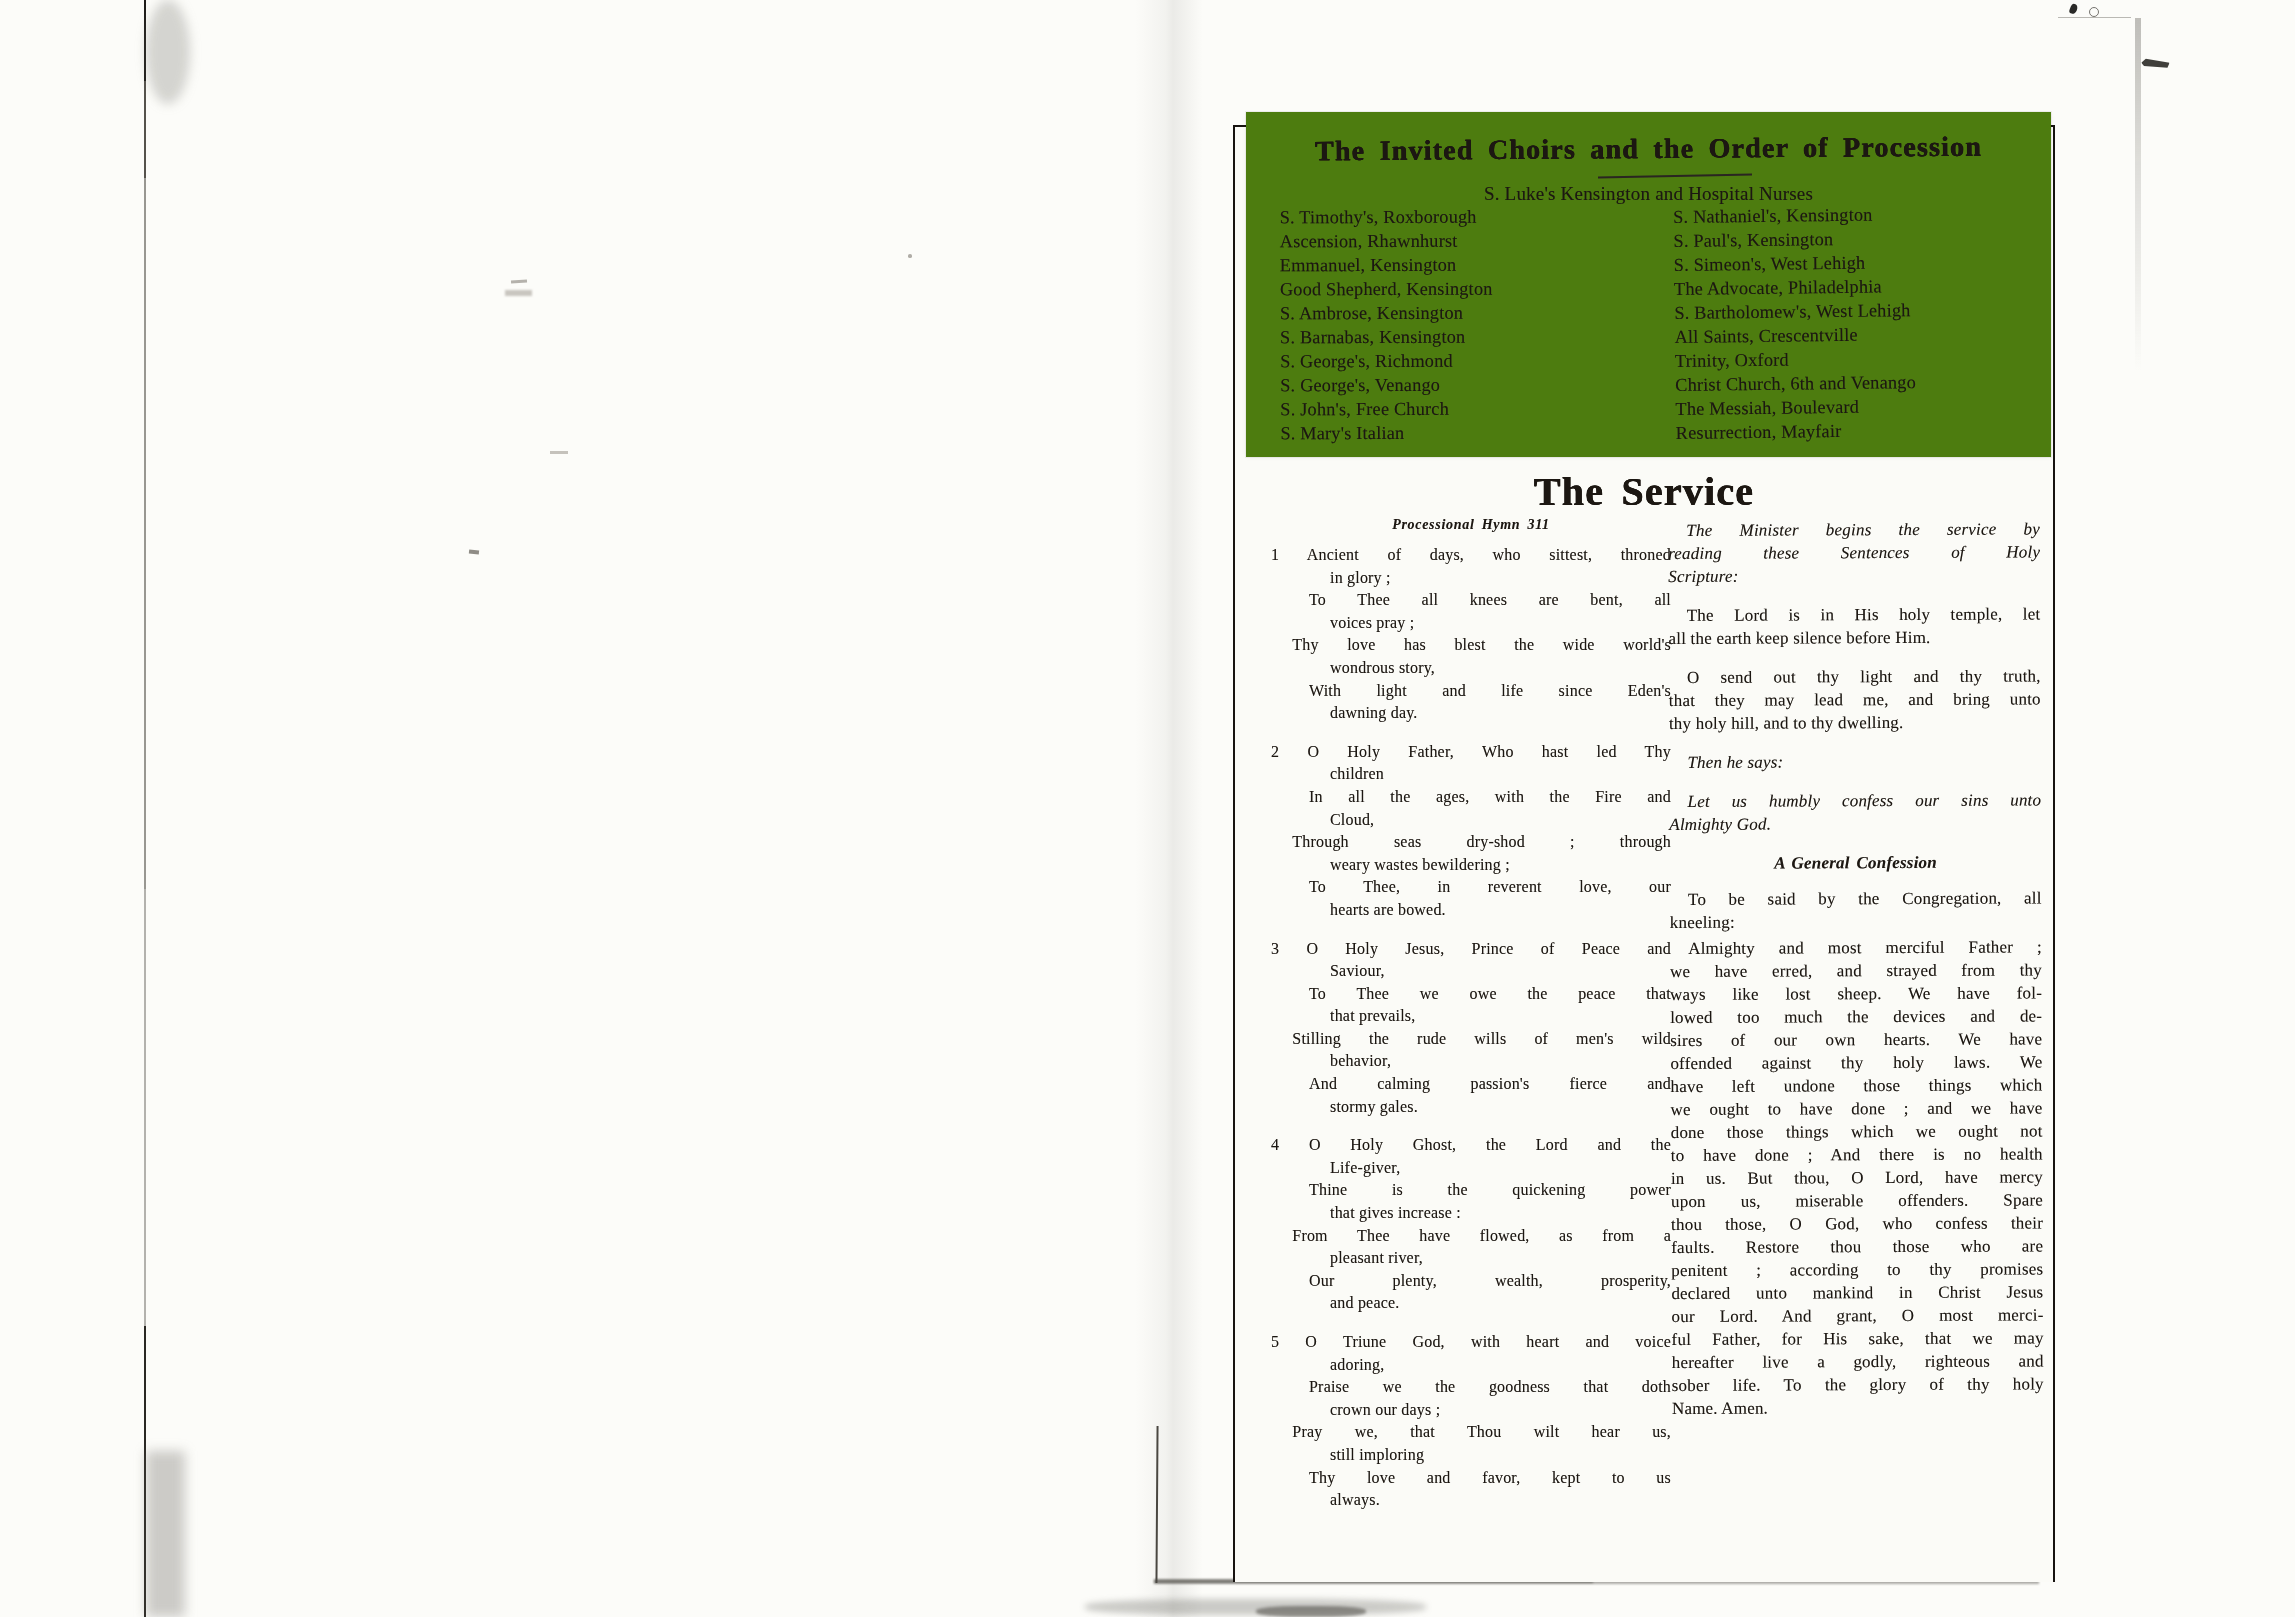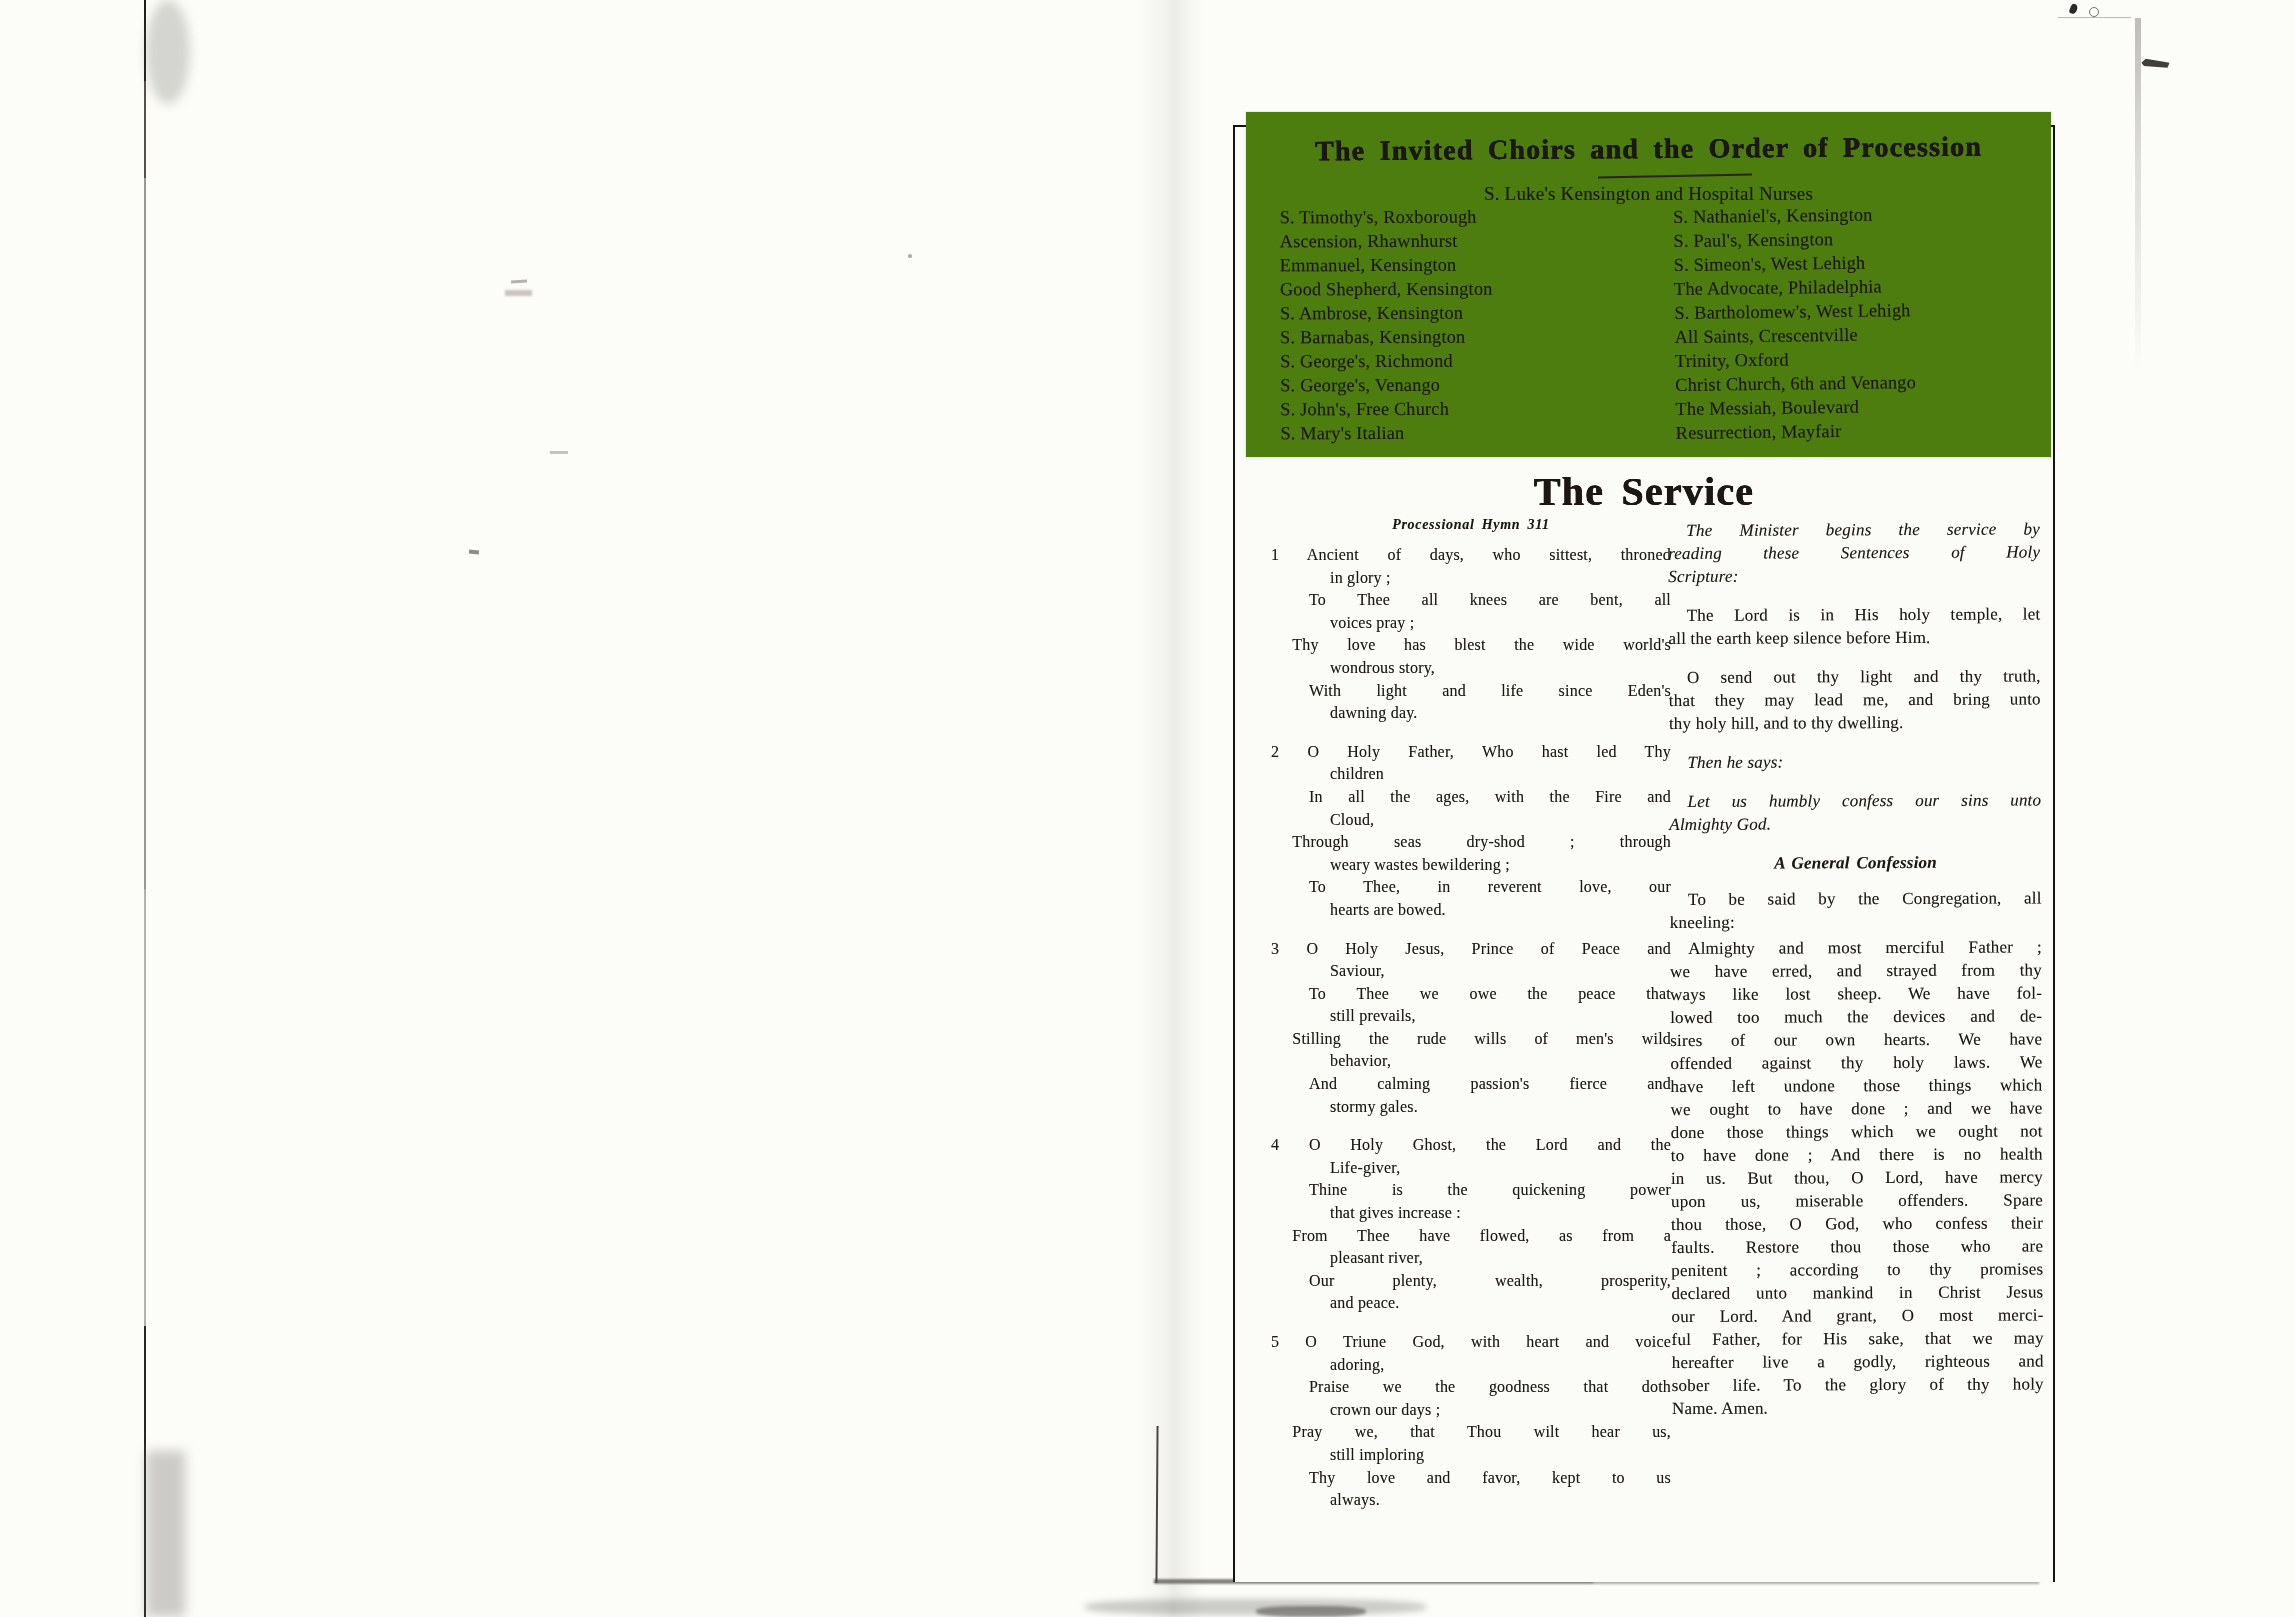--- a/index.html
+++ b/index.html
@@ -172,21 +172,21 @@
           <div class="hline ind3">Cloud,</div>
           <div class="hline ind1 jst">Through seas dry-shod ; through</div>
           <div class="hline ind3">weary wastes bewildering ;</div>
           <div class="hline ind2 jst">To Thee, in reverent love, our</div>
           <div class="hline ind3">hearts are bowed.</div>
         </div>
         <div class="verse">
           <div class="hline ind0 jst">3 O Holy Jesus, Prince of Peace and</div>
           <div class="hline ind3">Saviour,</div>
           <div class="hline ind2 jst">To Thee we owe the peace that</div>
-          <div class="hline ind3">still prevails,</div>
+          <div class="hline ind3">that prevails,</div>
           <div class="hline ind1 jst">Stilling the rude wills of men's wild</div>
           <div class="hline ind3">behavior,</div>
           <div class="hline ind2 jst">And calming passion's fierce and</div>
           <div class="hline ind3">stormy gales.</div>
         </div>
         <div class="verse">
           <div class="hline ind0 jst">4 O Holy Ghost, the Lord and the</div>
           <div class="hline ind3">Life-giver,</div>
           <div class="hline ind2 jst">Thine is the quickening power</div>
           <div class="hline ind3">that gives increase :</div>

